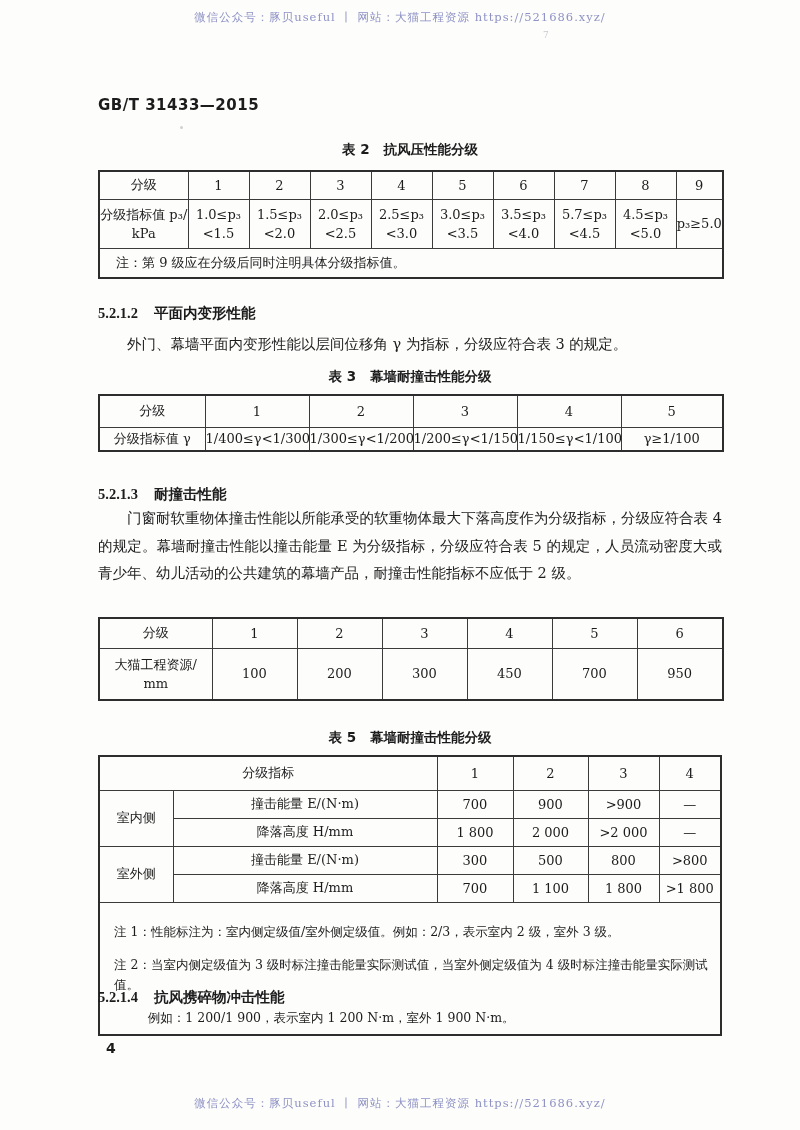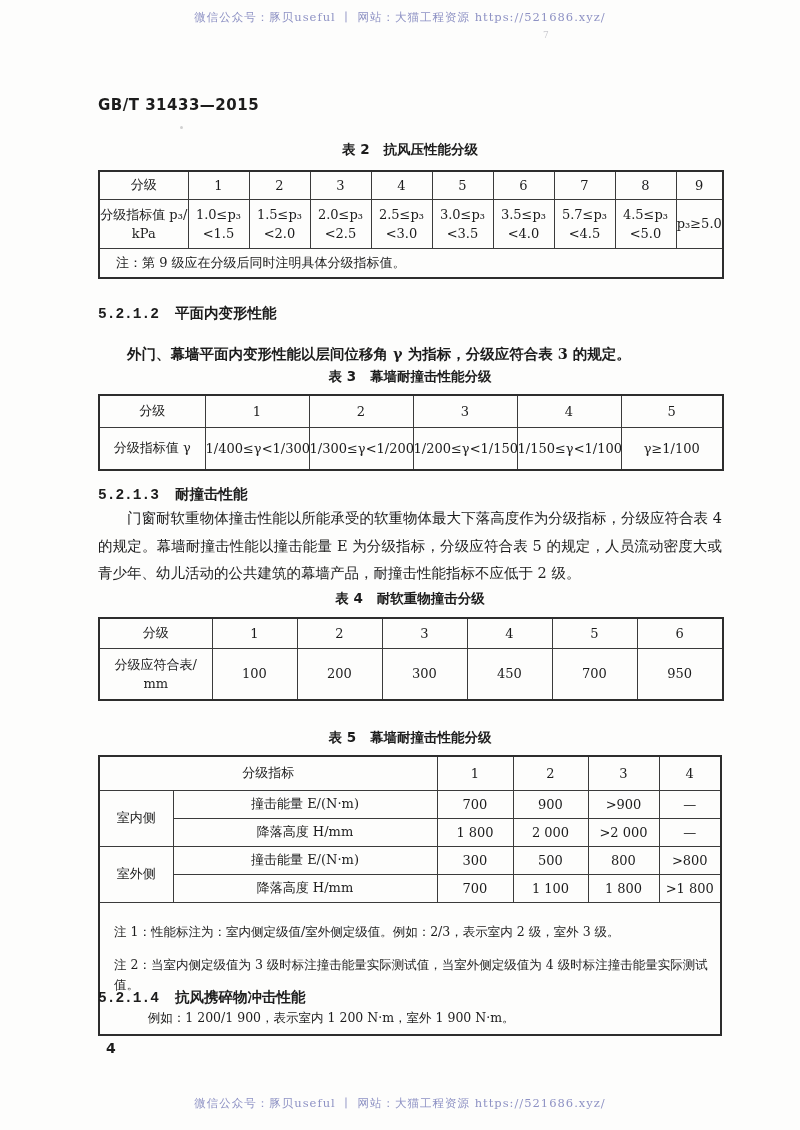--- a/index.html
+++ b/index.html
@@ -18,21 +18,21 @@
   }
   .doc-code {
     font-family:"DejaVu Sans","Liberation Sans",sans-serif;
     font-weight:bold; font-size:15px; letter-spacing:0.5px;
   }
   .tbl-title {
     width:624px; text-align:center; font-weight:bold; font-size:13.5px;
     font-family:"DejaVu Sans","Liberation Sans",sans-serif;
   }
   .tbl-title .gap { display:inline-block; width:14px; }
-  .heading { font-family:Liberation Mono, monospace; font-weight:bold; font-size:14.5px; }
+  .heading { font-family:Liberation Serif, serif; font-weight:bold; font-size:14.5px; }
   .heading .num { margin-right:16px; }
   .body-text { width:624px; font-size:14.5px; line-height:28px; text-align:justify; text-indent:2em; }
   table { border-collapse:collapse; table-layout:fixed; width:624px; border:2px solid #2d2d2d; }
   td { border:1px solid #3b3b3b; text-align:center; vertical-align:middle; font-size:13px; padding:0; overflow:hidden; }
   .two-line div { line-height:19px; }
   .lbl { font-size:13px; }
   .note-cell { text-align:left; padding:5px 10px 5px 16px; font-size:13px; }
   .t5-notes { text-align:left; padding:6px 10px 6px 14px; font-size:12.5px; }
   .t5-notes div { line-height:20px;margin-top:13px; }
   .t5-notes .indent { padding-left:2.7em; }
@@ -127,21 +127,21 @@
       </tr>
       <tr style="height:28px;">
         <td class="note-cell" colspan="10">注：第 9 级应在分级后同时注明具体分级指标值。</td>
       </tr>
     </tbody>
       </table>
 
     <div class="abs heading" style="left:0; top:304px;">
       <span class="num">5.2.1.2</span><span>平面内变形性能</span>
     </div>
-    <div class="abs body-text" style="left:0; top:340px;font-weight:bold;">外门、幕墙平面内变形性能以层间位移角 γ 为指标，分级应符合表 3 的规定。</div>
+    <div class="abs body-text" style="left:0; top:330px;">外门、幕墙平面内变形性能以层间位移角 γ 为指标，分级应符合表 3 的规定。</div>
 
     <div class="abs tbl-title" style="top:368px;">
       <span>表 3</span><span class="gap"></span><span>幕墙耐撞击性能分级</span>
     </div>
 
     <table class="abs" style="top:394px; left:0;">
       <colgroup>
         <col style="width:106px;">
           <col style="width:104px;">
           <col style="width:104px;">
@@ -151,39 +151,36 @@
       </colgroup>
       <tbody>
           <tr style="height:32px;">
         <td class="lbl">分级</td>
         <td>1</td>
         <td>2</td>
         <td>3</td>
         <td>4</td>
         <td>5</td>
       </tr>
-      <tr style="height:43px;">
+      <tr style="height:24px;">
         <td class="lbl">分级指标值 γ</td>
         <td>1/400≤γ&lt;1/300</td>
         <td>1/300≤γ&lt;1/200</td>
         <td>1/200≤γ&lt;1/150</td>
         <td>1/150≤γ&lt;1/100</td>
         <td>γ≥1/100</td>
       </tr>
     </tbody>
       </table>
 
     <div class="abs heading" style="left:0; top:485px;">
       <span class="num">5.2.1.3</span><span>耐撞击性能</span>
     </div>
     <div class="abs body-text" style="left:0; top:505px; line-height:27.5px;">门窗耐软重物体撞击性能以所能承受的软重物体最大下落高度作为分级指标，分级应符合表 4 的规定。幕墙耐撞击性能以撞击能量 E 为分级指标，分级应符合表 5 的规定，人员流动密度大或青少年、幼儿活动的公共建筑的幕墙产品，耐撞击性能指标不应低于 2 级。</div>
 
-    <div class="abs tbl-title" style="top:590px;">
-      <span>表 4</span><span class="gap"></span><span>耐软重物撞击分级</span>
-    </div>
 
     <table class="abs" style="top:617px; left:0;">
       <colgroup>
         <col style="width:113px;">
           <col style="width:85px;">
           <col style="width:85px;">
           <col style="width:85px;">
           <col style="width:85px;">
           <col style="width:85px;">
           <col style="width:86px;">
@@ -193,21 +190,21 @@
         <td class="lbl">分级</td>
         <td>1</td>
         <td>2</td>
         <td>3</td>
         <td>4</td>
         <td>5</td>
         <td>6</td>
       </tr>
       <tr style="height:52px;">
         <td class="two-line lbl">
-          <div>分级应符合表/</div>
+          <div>大猫工程资源/</div>
           <div>mm</div>
         </td>
         <td>100</td>
         <td>200</td>
         <td>300</td>
         <td>450</td>
         <td>700</td>
         <td>950</td>
       </tr>
     </tbody>

